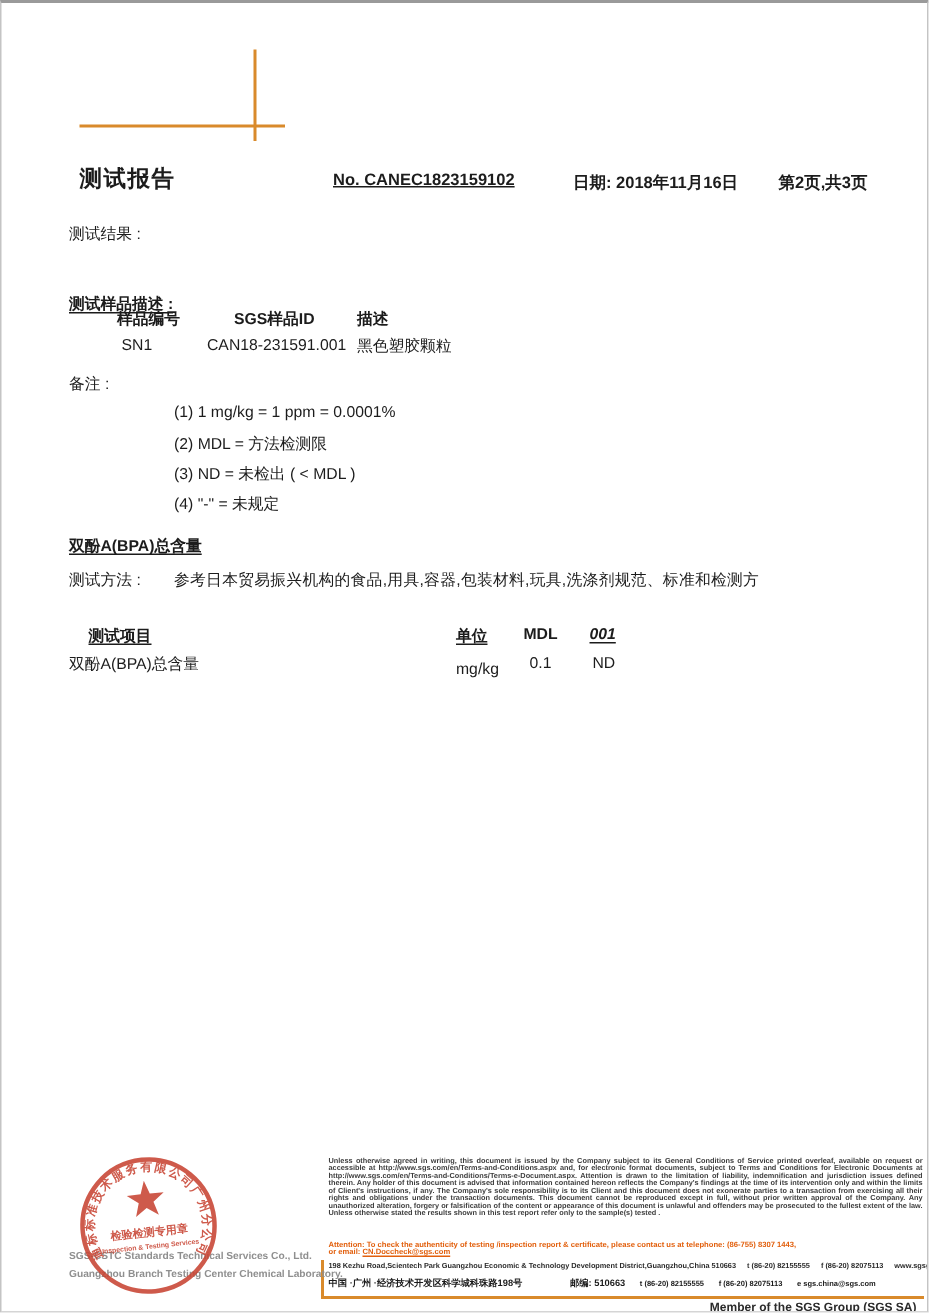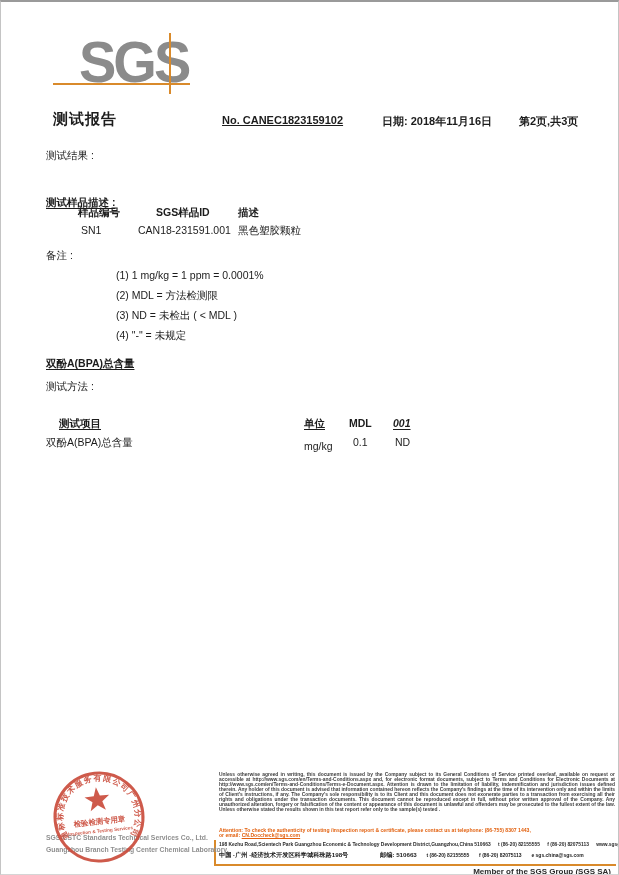--- a/index.html
+++ b/index.html
@@ -65,21 +65,20 @@
   .member-line{right:7px;top:864.5px;font-size:8px;color:#2b2b2b;font-weight:600;}
   .company1{left:45px;top:832px;font-size:6.8px;color:#8f8f8f;font-weight:600;}
   .company2{left:45px;top:844px;font-size:6.8px;color:#8f8f8f;font-weight:600;}
   .stamp{left:38px;top:755px;width:120px;height:120px;opacity:.88;}
 </style>
 </head>
 <body>
 
 <div class="page">
 
-  <div class="abs logo-text">SGS</div>
   <div class="abs logo-hline"></div>
   <div class="abs logo-vline"></div>
 
   <div class="abs doc-title">测试报告</div>
   <div class="abs report-no">No. CANEC1823159102</div>
   <div class="abs doc-date">日期: 2018年11月16日</div>
   <div class="abs page-info">第2页,共3页</div>
 
   <div class="abs t10 results-label">测试结果 :</div>
   <div class="abs t10 sample-desc-label">测试样品描述 :</div>
@@ -93,20 +92,21 @@
 
   <div class="abs t10 notes-label">备注 :</div>
   <div class="abs t10 note-line n0">(1) 1 mg/kg = 1 ppm = 0.0001%</div>
   <div class="abs t10 note-line n1">(2) MDL = 方法检测限</div>
   <div class="abs t10 note-line n2">(3) ND = 未检出 ( &lt; MDL )</div>
   <div class="abs t10 note-line n3">(4) "-" = 未规定</div>
 
   <div class="abs t10 analyte-heading">双酚A(BPA)总含量</div>
 
   <div class="abs t10 method-label">测试方法 :</div>
+  <div class="abs t10 method-l1">参考日本贸易振兴机构的食品,用具,容器,包装材料,玩具,洗涤剂规范、标准和检测方</div>
 
   <div class="abs t10 rt-hitem">测试项目</div>
   <div class="abs t10 rt-hunit">单位</div>
   <div class="abs t10 rt-hmdl">MDL</div>
   <div class="abs t10 rt-hsample">001</div>
   <div class="abs t10 rt-item">双酚A(BPA)总含量</div>
   <div class="abs t10 rt-unit">mg/kg</div>
   <div class="abs t10 rt-mdl">0.1</div>
   <div class="abs t10 rt-val">ND</div>
 

